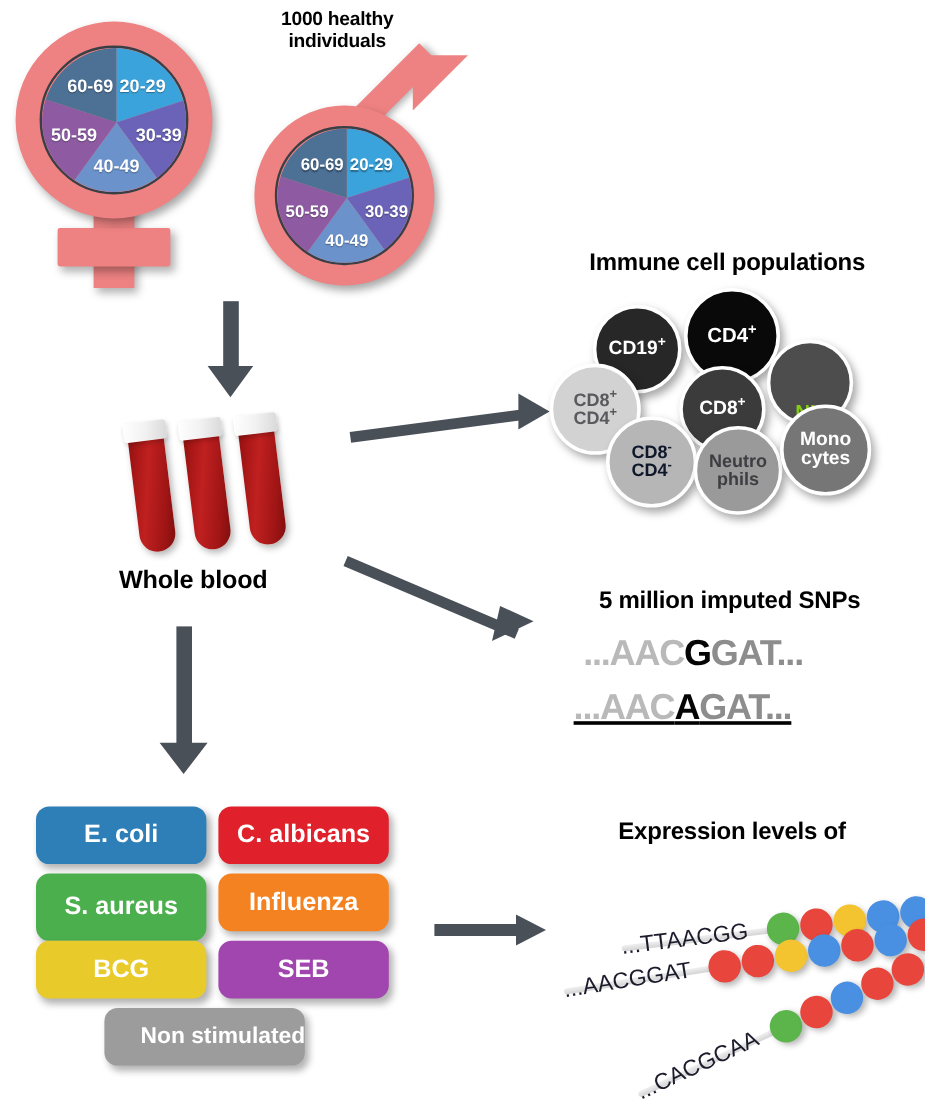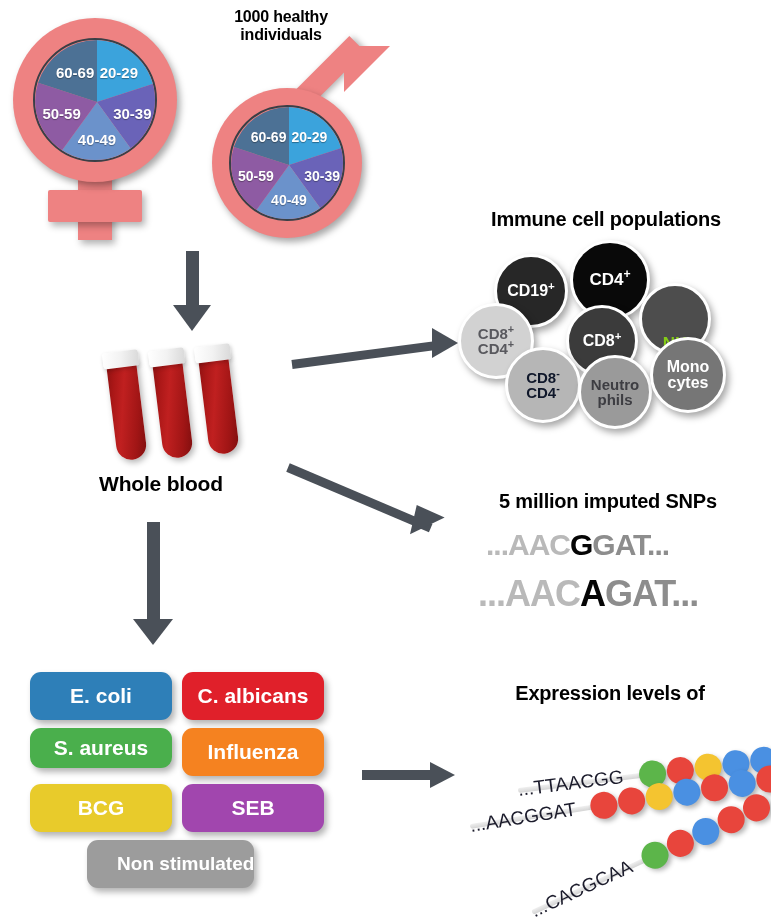--- a/index.html
+++ b/index.html
@@ -203,31 +203,31 @@
       <div>Neutro<br>phils</div>
     </div>
     <div class="cell" style="left: 650px; top: 337px; width: 76px; height: 76px; background: rgb(118, 118, 118); color: #ffffff; font-size: 16px;">
       <div>Mono<br>cytes</div>
     </div>
   </div>
 
 <div class="abs hdr" style="left:452px;top:490px;width:312px;font-size:20px;">5 million imputed SNPs</div>
 <div class="abs" id="snp-block" style="left:478px;top:528px;width:280px;height:90px;text-align:right;">
     <div class="snp-row" style="left: 8px; top: 0px; font-size: 30px; letter-spacing: -1px;"><span class="snp-dim">...AAC</span><span class="snp-hi">G</span><span class="snp-mid">GAT...</span></div>
-    <div class="snp-row" style="left: 0px; top: 45px; font-size: 36px; letter-spacing: -1px;"><span class="snp-dim">...AAC</span><span class="snp-hi">A</span><span class="snp-mid">GAT...</span></div>
+    <div class="snp-row" style="left: 0px; top: 45px; font-size: 30px; letter-spacing: -1px; text-decoration: underline;"><span class="snp-dim">...AAC</span><span class="snp-hi">A</span><span class="snp-mid">GAT...</span></div>
   </div>
 
 <div class="abs" id="stim-block" style="left:30px;top:672px;width:300px;height:230px;">
     <div class="pill" style="left: 0px; width: 142px; top: 0px; height: 48px; background: rgb(46, 127, 184); font-size: 21px;">
       <span>E. coli</span>
     </div>
     <div class="pill" style="left: 152px; width: 142px; top: 0px; height: 48px; background: rgb(224, 32, 42); font-size: 21px;">
       <span>C. albicans</span>
     </div>
-    <div class="pill" style="left: 0px; width: 142px; top: 56px; height: 40px; background: rgb(74, 175, 76); font-size: 21px;">
+    <div class="pill" style="left: 0px; width: 142px; top: 56px; height: 56px; background: rgb(74, 175, 76); font-size: 21px;">
       <span>S. aureus</span>
     </div>
     <div class="pill" style="left: 152px; width: 142px; top: 56px; height: 48px; background: rgb(245, 130, 32); font-size: 21px;">
       <span>Influenza</span>
     </div>
     <div class="pill" style="left: 0px; width: 142px; top: 112px; height: 48px; background: rgb(232, 203, 43); font-size: 21px;">
       <span>BCG</span>
     </div>
     <div class="pill" style="left: 152px; width: 142px; top: 112px; height: 48px; background: rgb(161, 70, 174); font-size: 21px;">
       <span>SEB</span>

